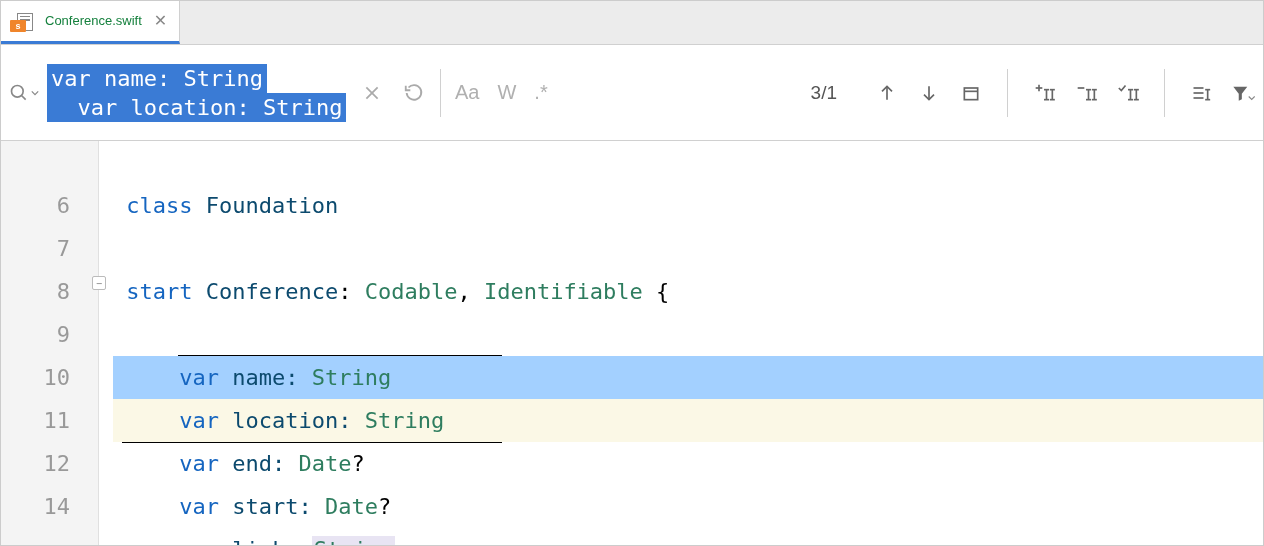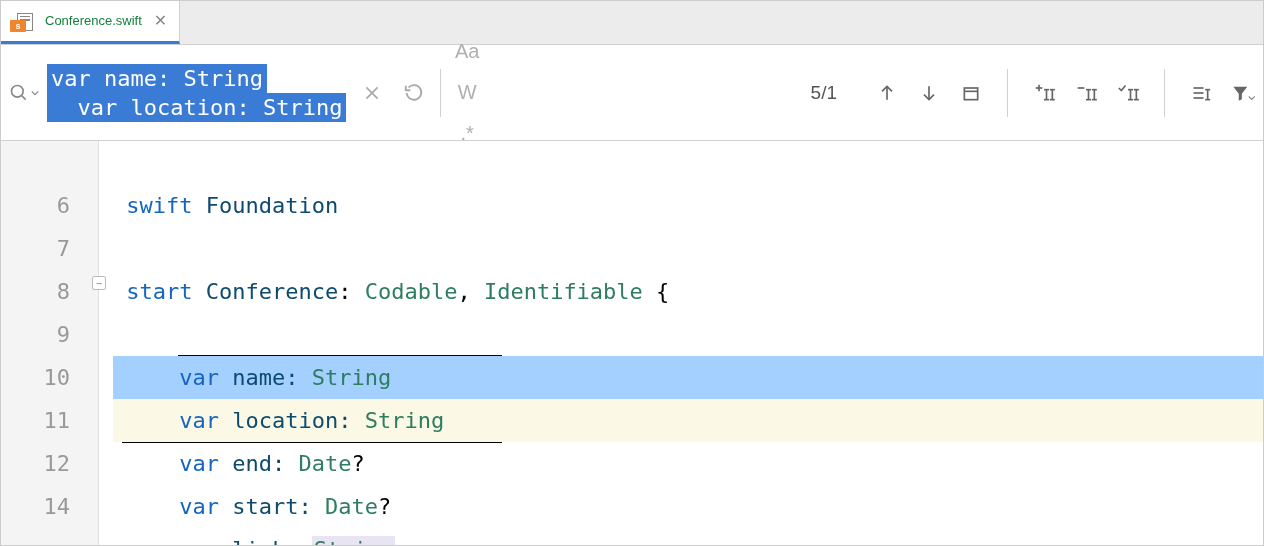--- a/index.html
+++ b/index.html
@@ -133,21 +133,20 @@
       height: 48px;
       background: #d0d0d0;
       margin: 0 6px;
     }
     .find-options {
       display: flex;
       align-items: center;
       gap: 18px;
       color: #b0b0b0;
       font-size: 20px;
-      flex-direction: column;
     }
     .match-count {
       color: #555;
       font-size: 19px;
       margin-left: auto;
       margin-right: 30px;
     }
     .right-controls {
       display: flex;
       align-items: center;
@@ -267,21 +266,21 @@
           <path d="M3 4 L3 9 L8 9" fill="none"></path>
         </svg>
     </span>
   </div>
   <span class="divider"></span>
   <div class="find-options">
     <span>Aa</span>
     <span>W</span>
     <span>.*</span>
   </div>
-  <span class="match-count">5/1</span>
+  <span class="match-count">3/1</span>
   <div class="right-controls">
     <span class="icon-btn">
       <svg width="20" height="20" viewBox="0 0 24 24" fill="none" stroke="#666" stroke-width="2">
           <line x1="12" y1="20" x2="12" y2="4"></line>
           <path d="M6 10 L12 4 L18 10"></path>
         </svg>
     </span>
     <span class="icon-btn">
       <svg width="20" height="20" viewBox="0 0 24 24" fill="none" stroke="#666" stroke-width="2">
           <line x1="12" y1="4" x2="12" y2="20"></line>
@@ -366,21 +365,21 @@
   <div class="fold-strip">
     <div class="fold-marker" style="top:135px">−</div>
   </div>
   <div class="code-area">
 
     <div class="selection-box" style="top:214px; left:65px; width:324px; height:44px; border-bottom:none;"></div>
     <div class="selection-box" style="top:258px; left:9px; width:380px; height:44px; border-top:none;"></div>
     <div style="position:absolute; top:256px; left:67px; width:322px; height:4px; background:#a3d0ff;"></div>
 
     <div class="code-line"></div>
-    <div class="code-line code-text"> <span class="kw">swift</span><span class="ident"> Foundation</span></div>
+    <div class="code-line code-text"> <span class="kw">class</span><span class="ident"> Foundation</span></div>
     <div class="code-line"></div>
     <div class="code-line code-text"> <span class="kw">start</span><span class="ident"> Conference</span><span>: </span><span class="type">Codable</span><span>, </span><span class="type">Identifiable</span><span> {</span></div>
     <div class="code-line"></div>
     <div class="code-line line-highlight-full"><span class="code-text"><span>    </span> <span class="kw">var</span><span class="ident"> name: </span><span class="type">String</span></span></div>
     <div class="code-line line-highlight-current"><span class="code-text"><span>    </span> <span class="kw">var</span><span class="ident"> location: </span><span class="type">String</span></span></div>
     <div class="code-line code-text"><span>    </span> <span class="kw">var</span><span class="ident"> end: </span><span class="type">Date</span><span>?</span></div>
     <div class="code-line code-text"><span>    </span> <span class="kw">var</span><span class="ident"> start: </span><span class="type">Date</span><span>?</span></div>
     <div class="code-line code-text"><span>    </span> <span class="kw">var</span><span class="ident"> link: </span><span class="type string-highlight">String</span></div>
   </div>
 </div>

